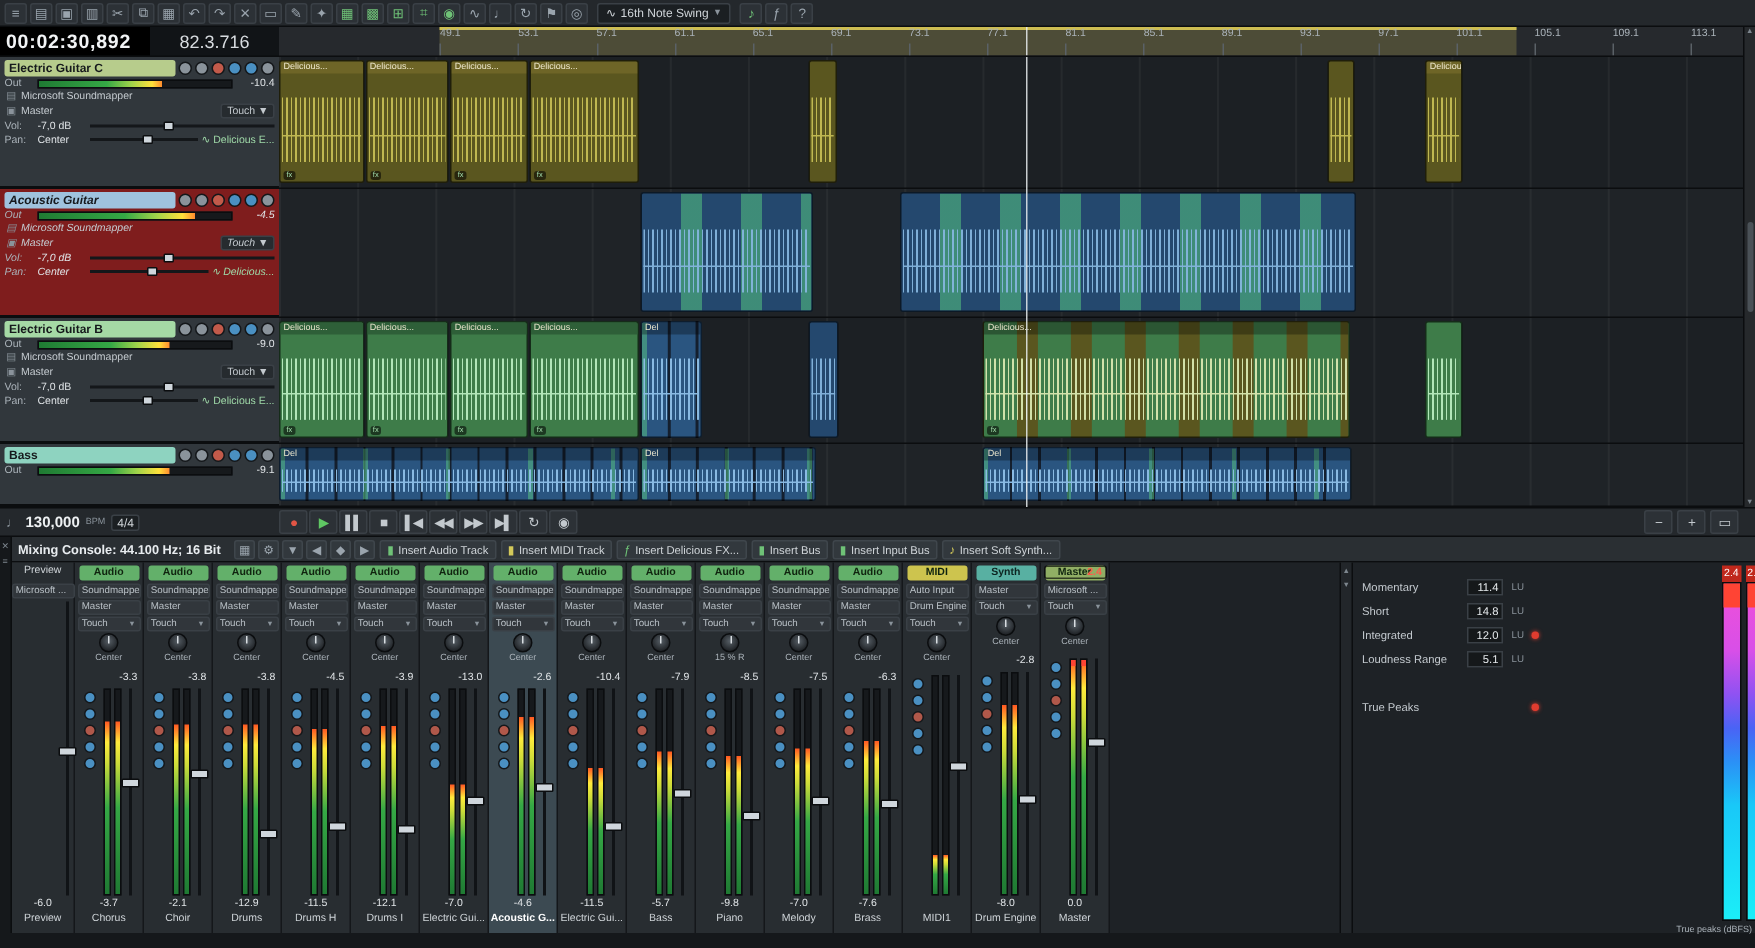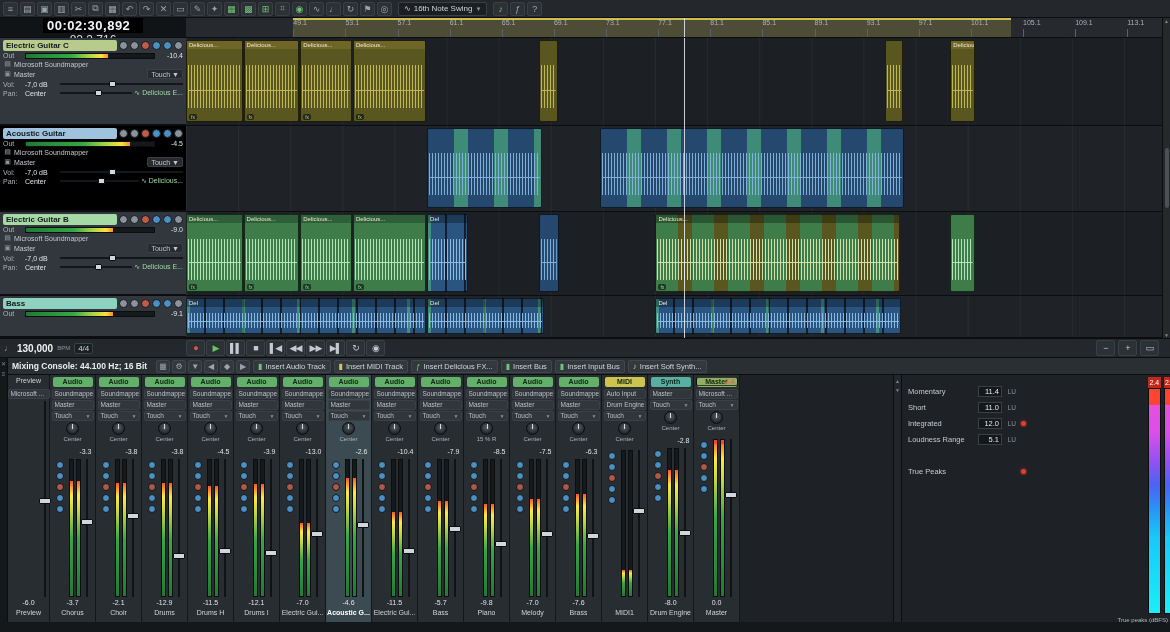--- a/index.html
+++ b/index.html
@@ -11,36 +11,36 @@
   .toolbar { position:absolute; left:0; top:0; right:0; height:18px; background:#24282c;
              border-bottom:1px solid #0b0d0f; display:flex; align-items:center; gap:2px; padding:0 3px; }
   .tbi { width:15px; height:14px; display:flex; align-items:center; justify-content:center;
          background:#2c3136; border:1px solid #3a4046; border-radius:2px; font-size:9px; color:#9aa4ad; overflow:hidden; }
   .swing { height:14px; background:#1b1f22; border:1px solid #3a4046; border-radius:2px;
            display:flex; align-items:center; gap:3px; padding:0 5px; font-size:8px; color:#cfd4d8; margin:0 4px; }
   .swing .car { font-size:6px; color:#8a939b; }
 
   
   .timebar { position:absolute; left:0; top:18px; width:186px; height:20px; background:#111417;
-             display:flex; align-items:center; border-bottom:1px solid #0b0d0f;flex-direction:column; }
+             display:flex; align-items:center; border-bottom:1px solid #0b0d0f; }
   .time { width:100px; font-size:13px; font-weight:bold; color:#f2f4f6; background:#000; height:100%;
           display:flex; align-items:center; padding-left:4px; letter-spacing:0.5px; }
   .pos { flex:1; font-size:12px; color:#d7dbdf; text-align:center; }
   .ruler { position:absolute; left:186px; top:18px; width:976px; height:20px; background:#26292d;
            border-bottom:1px solid #0b0d0f; overflow:hidden; }
   .loopband { position:absolute; left:11%; width:73.5%; top:0; height:100%; background:rgba(190,178,84,0.26);
               border-top:2px solid #cdbd52; }
   .tick { position:absolute; top:1px; font-size:7px; color:#aab2b9; }
   .tick::after { content:""; position:absolute; left:0; top:10px; width:1px; height:8px; background:#5a6167; }
 
   
   .headers { position:absolute; left:0; top:38px; width:186px; height:300px; background:#24282c; }
   .thead { position:absolute; left:0; width:186px; background:#31373c; border-bottom:2px solid #0b0d0f;
            padding:2px 3px 0 3px; display:flex; flex-direction:column; gap:1px; }
-  .thead.sel { background:#000000; }
+  .thead.sel { background:#7f1d1d;font-style:italic; }
   .trow { display:flex; align-items:center; gap:2px; }
   .namebox { flex:1; height:11px; border-radius:2px; font-size:8px; font-weight:bold; color:#16191c;
              padding:0 3px; line-height:11px; white-space:nowrap; overflow:hidden; }
   .tbtn { width:9px; height:9px; border-radius:50%; border:1px solid #14171a; }
   .tlab { font-size:7px; color:#aab2b9; width:20px; }
   .tval { font-size:7px; color:#dfe3e6; width:33px; }
   .hmeter { flex:1; height:6px; background:#16191c; border:1px solid #0b0d0f; position:relative; }
   .hmfill { position:absolute; left:0; top:0; bottom:0;
             background:linear-gradient(to right,#1f7a33,#35a845 55%,#9fd34a 75%,#ffe13b 92%,#ff8c2e 100%); }
   .peaktxt { font-size:7px; color:#dfe3e6; width:26px; text-align:right; }
@@ -973,21 +973,21 @@
         <span>▼</span>
       </div>
       <div class="loudpanel" id="loudpanel">
           <div class="lrow">
             <span class="ll">Momentary</span>
             <span class="lv">11.4</span>
             <span class="lu">LU</span>
           </div>
           <div class="lrow">
             <span class="ll">Short</span>
-            <span class="lv">11.0</span>
+            <span class="lv">14.8</span>
             <span class="lu">LU</span>
           </div>
           <div class="lrow">
             <span class="ll">Integrated</span>
             <span class="lv">12.0</span>
             <span class="lu">LU</span>
             <span class="led"></span>
           </div>
           <div class="lrow">
             <span class="ll">Loudness Range</span>

